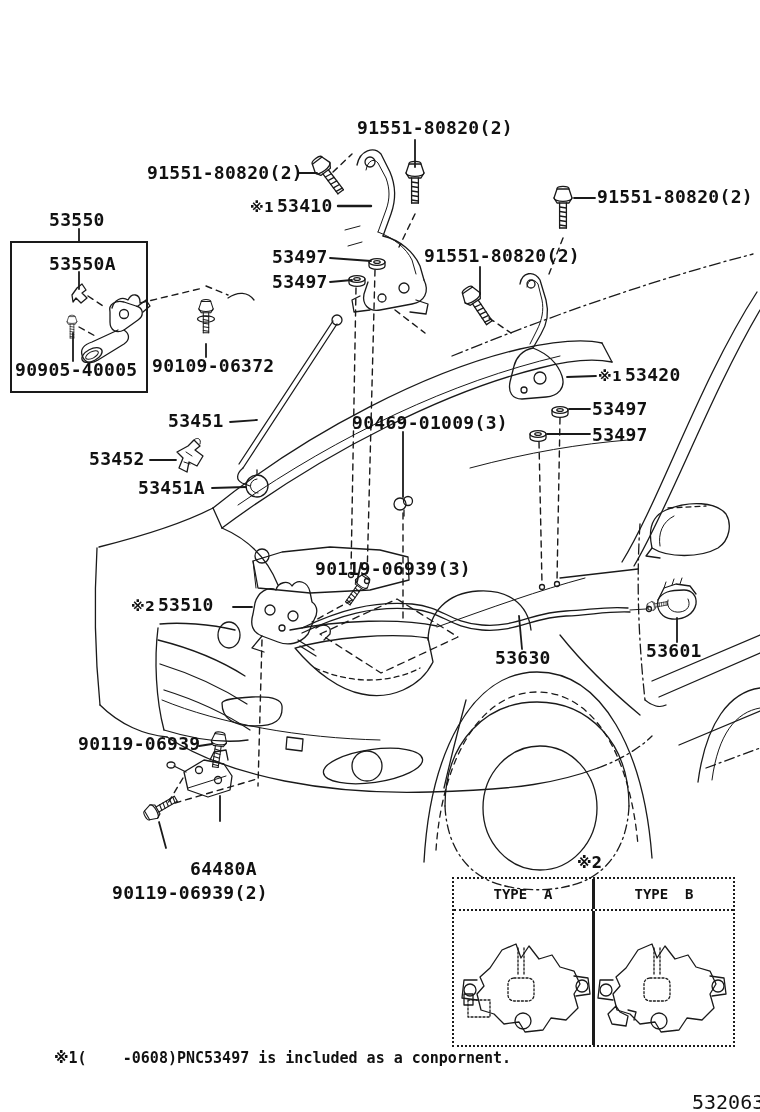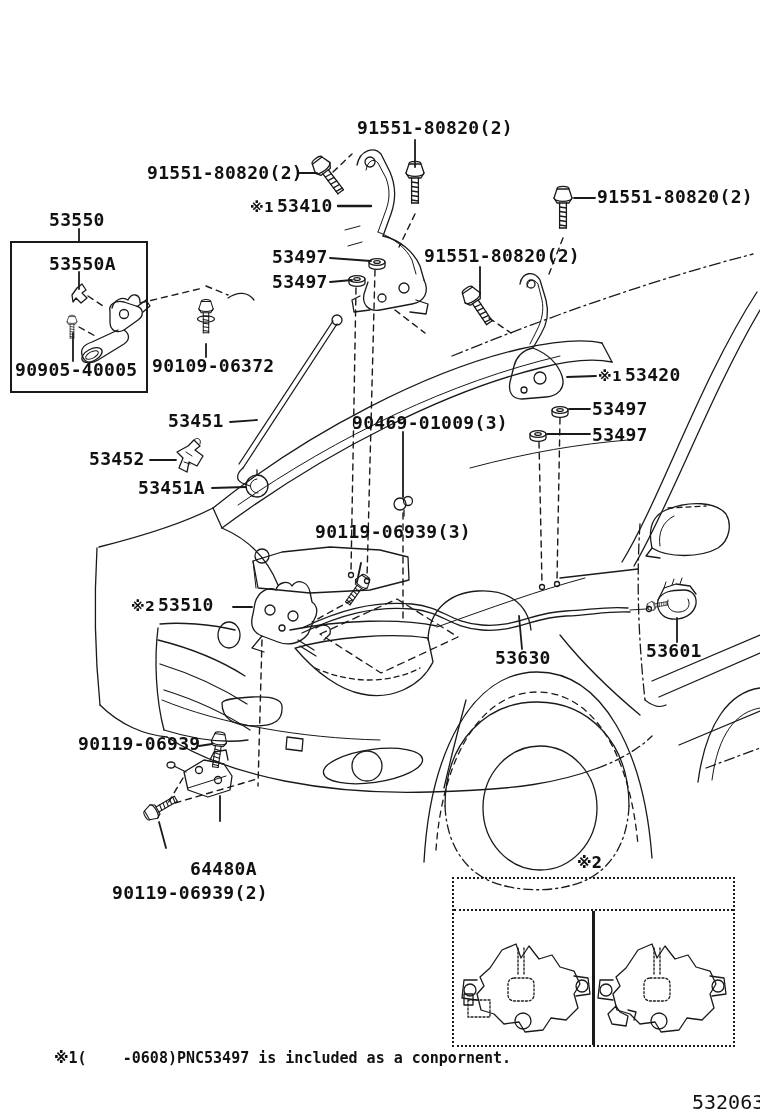--- a/index.html
+++ b/index.html
@@ -336,31 +336,33 @@
 <div class="pn" style="left:272px;top:273px"><span>53497</span></div>
 <div class="pn" style="left:15px;top:361px"><span>90905-40005</span></div>
 <div class="pn" style="left:152px;top:357px"><span>90109-06372</span></div>
 <div class="pn" style="left:598px;top:366px"><span class="pref">※1</span><span>53420</span></div>
 <div class="pn" style="left:592px;top:400px"><span>53497</span></div>
 <div class="pn" style="left:592px;top:426px"><span>53497</span></div>
 <div class="pn" style="left:168px;top:412px"><span>53451</span></div>
 <div class="pn" style="left:352px;top:414px"><span>90469-01009(3)</span></div>
 <div class="pn" style="left:89px;top:450px"><span>53452</span></div>
 <div class="pn" style="left:138px;top:479px"><span>53451A</span></div>
-<div class="pn" style="left:315px;top:523px"><span>90119-06939(3)</span></div>
+<div class="pn" style="left:315px;top:560px"><span>90119-06939(3)</span></div>
 <div class="pn" style="left:131px;top:596px"><span class="pref">※2</span><span>53510</span></div>
 <div class="pn" style="left:495px;top:649px"><span>53630</span></div>
 <div class="pn" style="left:646px;top:642px"><span>53601</span></div>
 <div class="pn" style="left:78px;top:735px"><span>90119-06939</span></div>
 <div class="pn" style="left:190px;top:860px"><span>64480A</span></div>
 <div class="pn" style="left:112px;top:884px"><span>90119-06939(2)</span></div>
 
 <div class="mark2">※2</div>
 <div class="vtable">
   <div class="hdr">
+    <div class="cell">TYPE  A</div>
+    <div class="cell">TYPE  B</div>
   </div>
   <div class="bodyrow">
     <div class="cell"></div>
     <div class="cell"></div>
   </div>
 </div>
 
 <div class="footnote">※1(    -0608)PNC53497 is included as a conpornent.</div>
 <div class="dwgcode">532063H</div>
 

